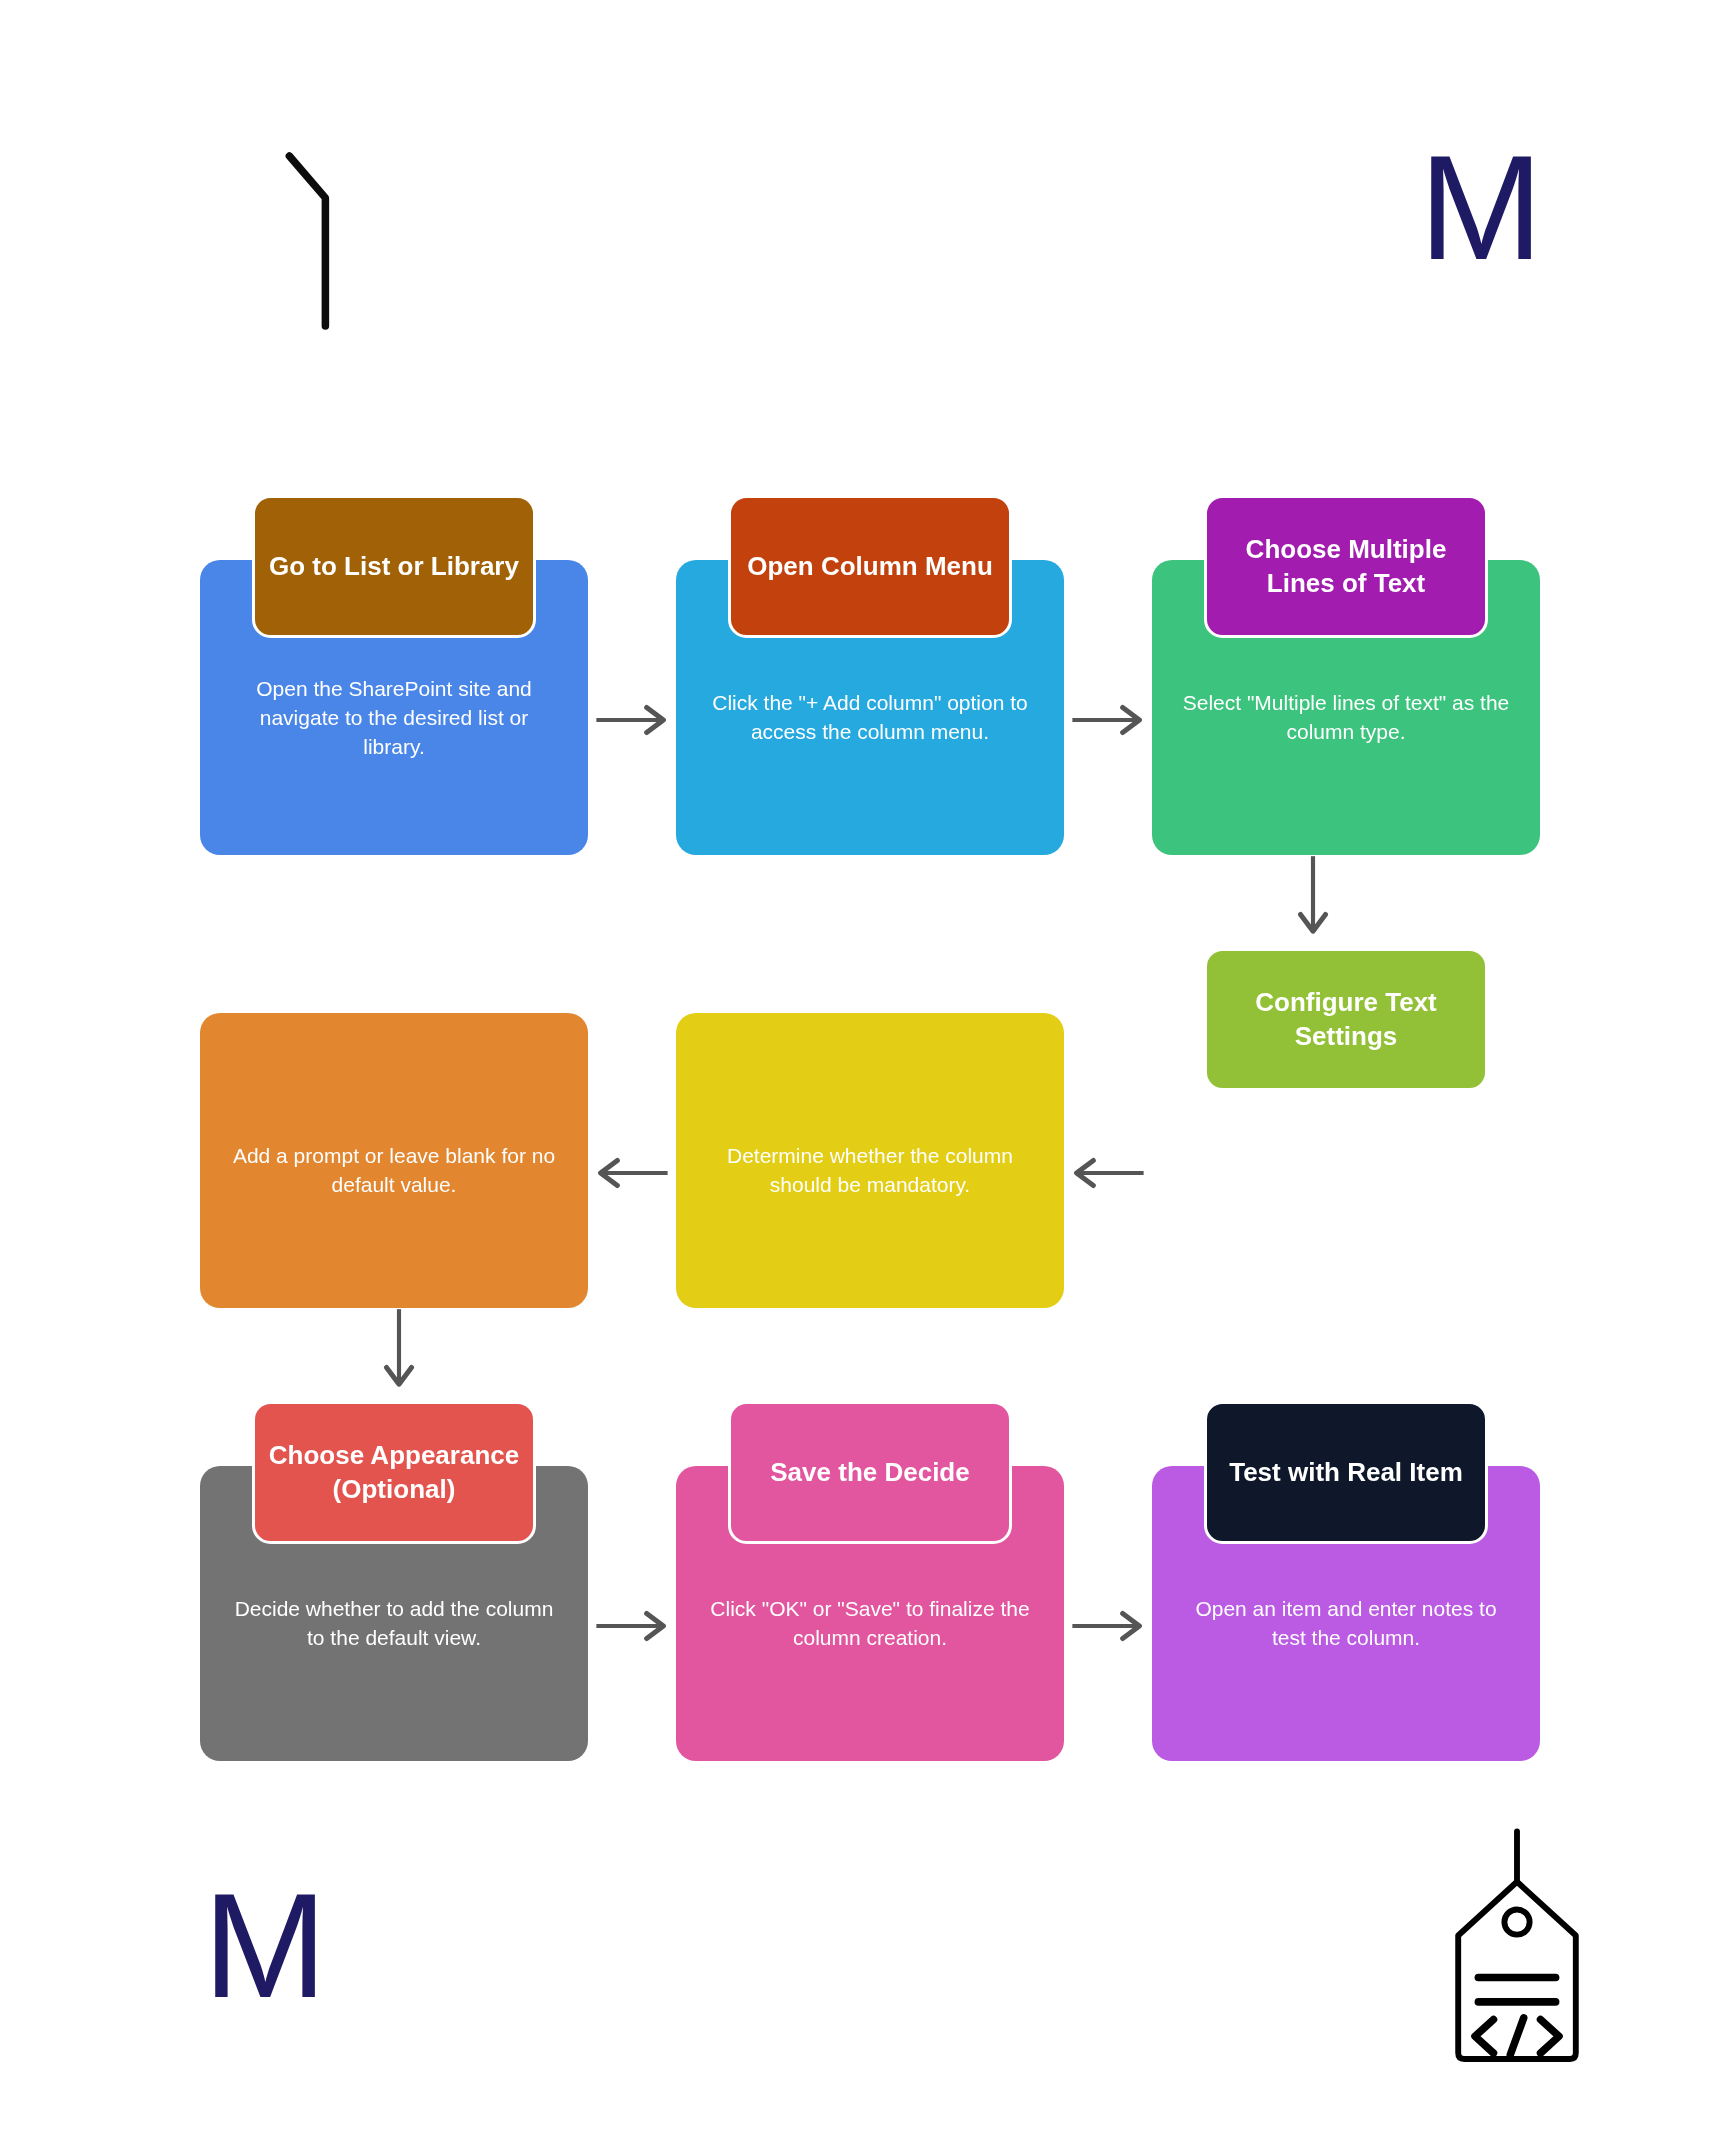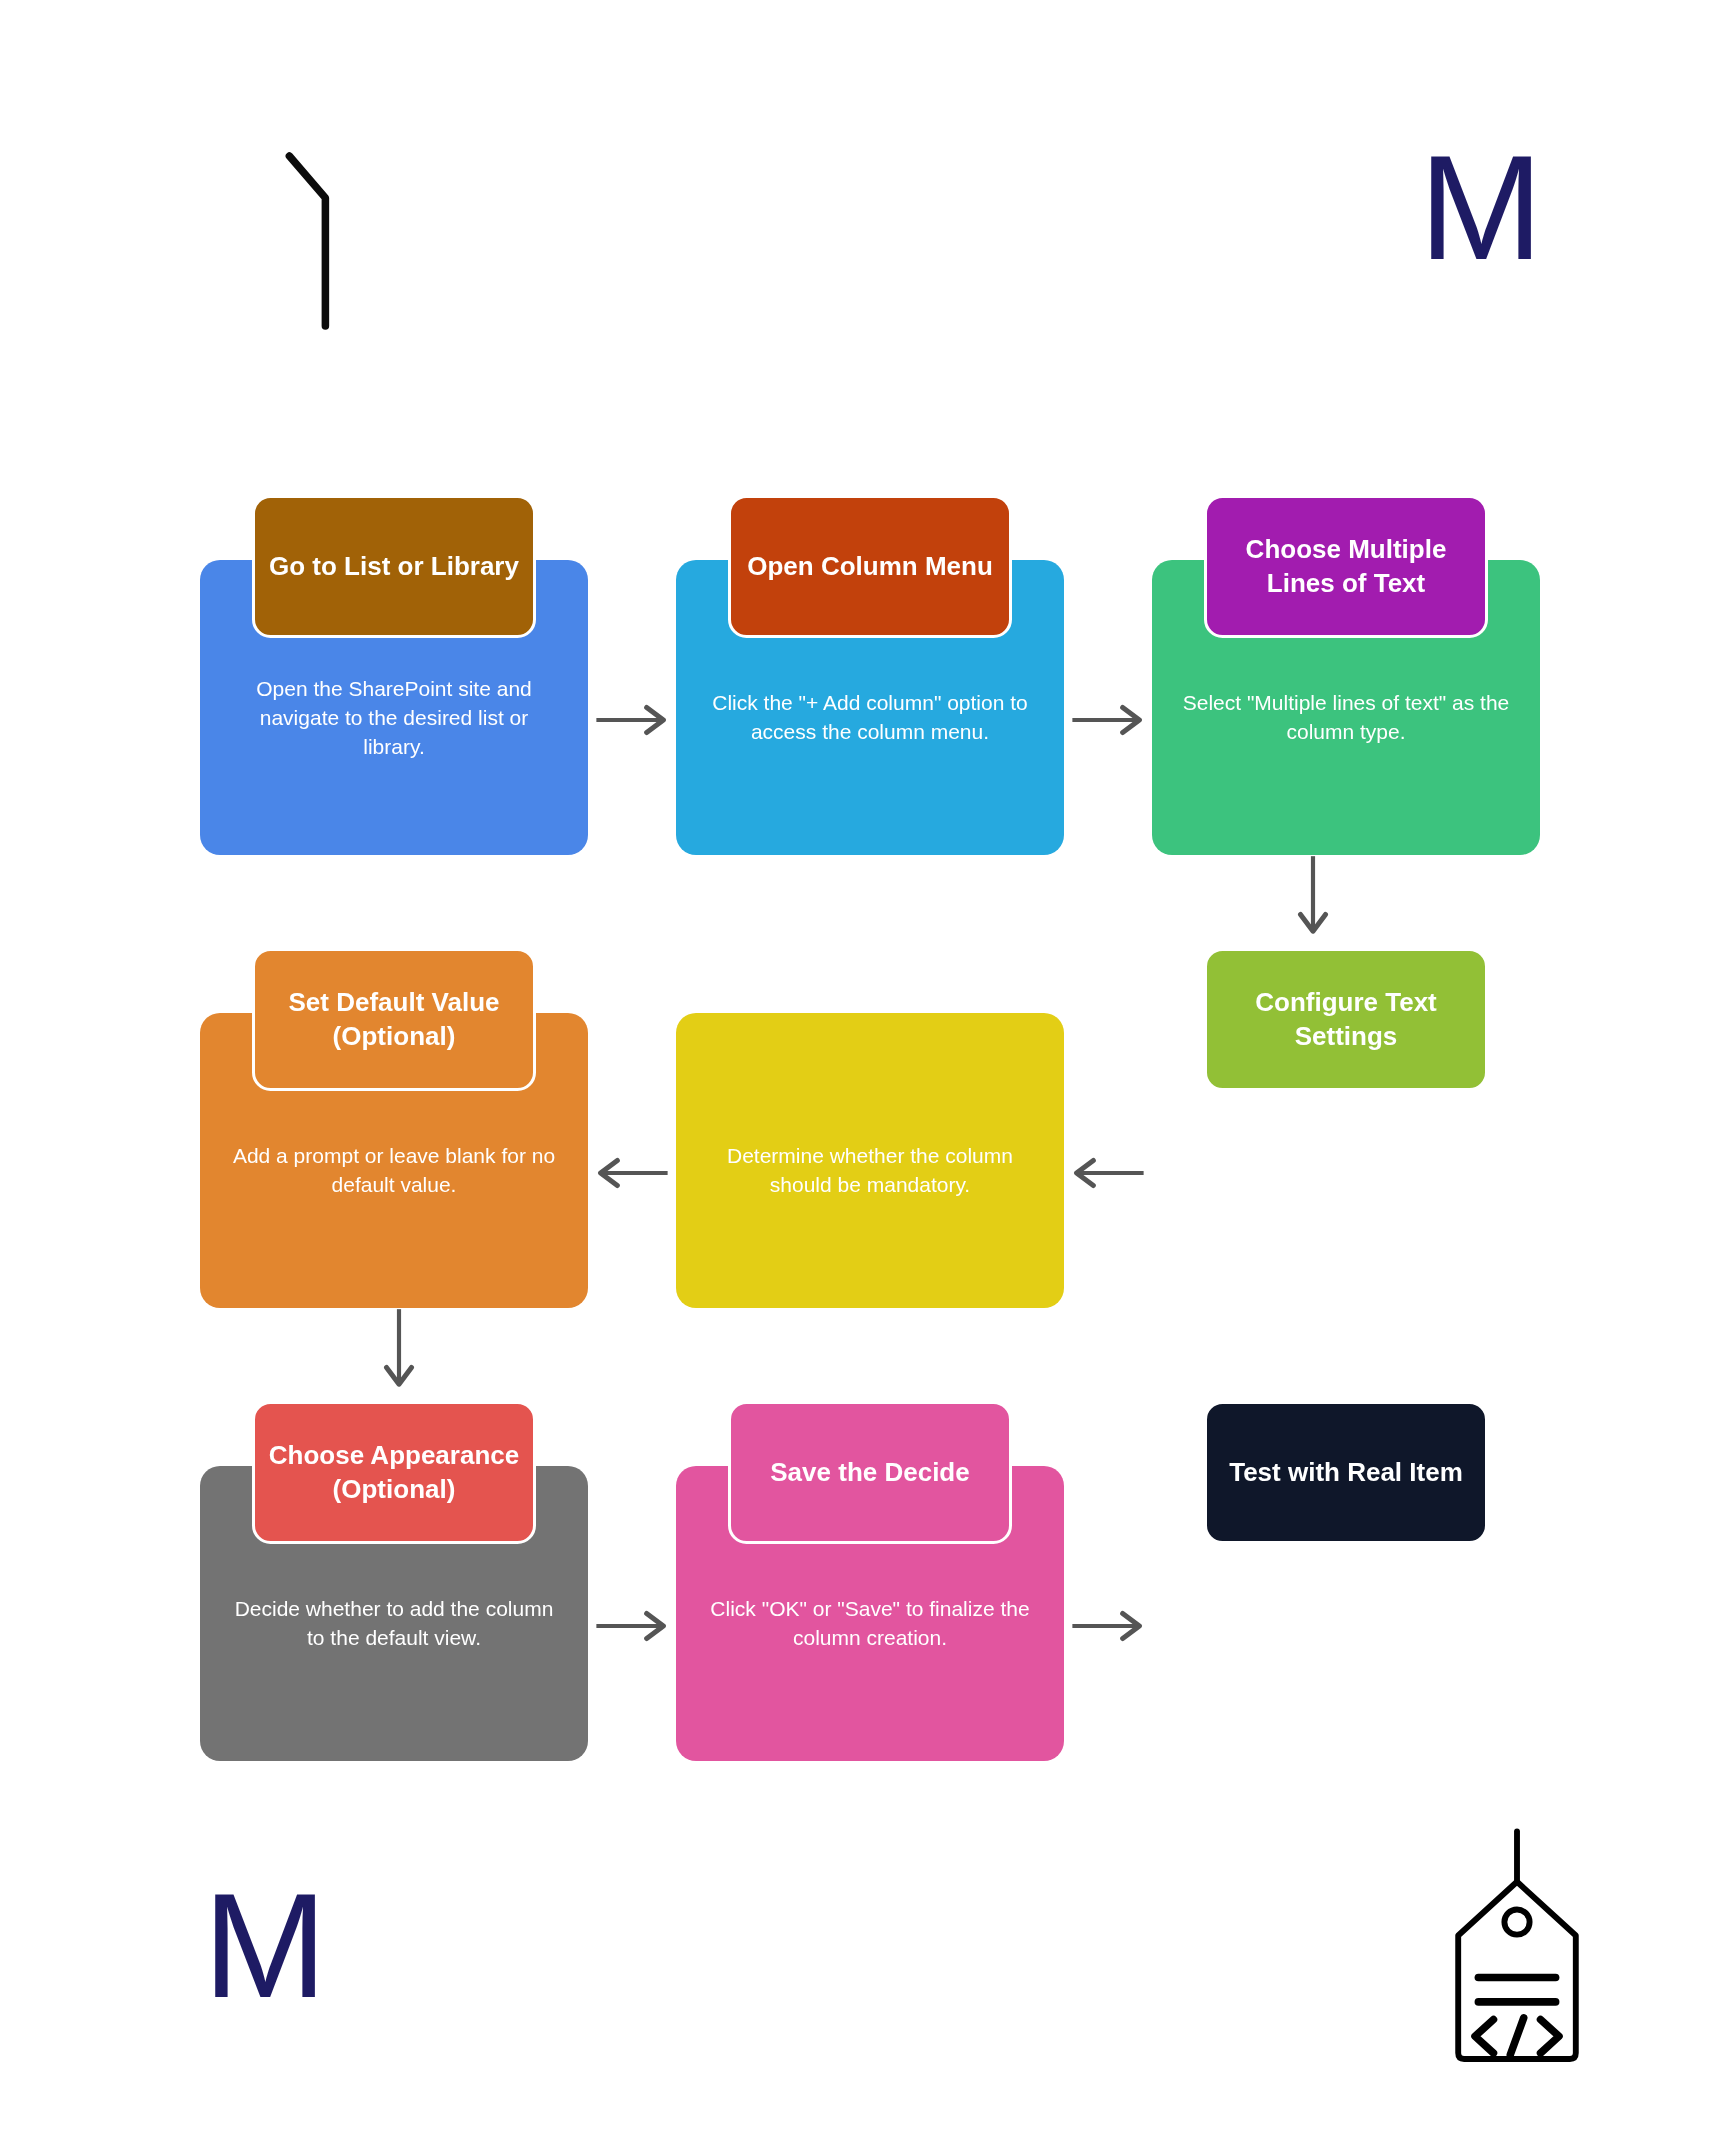--- a/index.html
+++ b/index.html
@@ -214,23 +214,20 @@
         <polyline points="15,76 30,96 45,76" fill="none" stroke="#555555" stroke-width="6" stroke-linecap="round" stroke-linejoin="round"></polyline>
       </svg>
     </div>
   </div>
 
   <div class="flow-row">
     <div class="step">
       <div class="body" style="background:#e2862f">
         <div class="body-text">Add a prompt or leave blank for no default value.</div>
       </div>
-      <div class="head" style="background:#e2862f">
-        <div class="head-title">Set Default Value (Optional)</div>
-      </div>
     </div>
 
     <div class="h-connector">
       <svg viewBox="0 0 105 40" aria-hidden="true">
         <line x1="19" y1="20" x2="95" y2="20" stroke="#555555" stroke-width="5"></line>
         <polyline points="35,5 15,20 35,35" fill="none" stroke="#555555" stroke-width="6" stroke-linecap="round" stroke-linejoin="round"></polyline>
       </svg>
     </div>
 
     <div class="step">
@@ -289,20 +286,23 @@
     </div>
 
     <div class="h-connector">
       <svg viewBox="0 0 105 40" aria-hidden="true">
         <line x1="10" y1="20" x2="86" y2="20" stroke="#555555" stroke-width="5"></line>
         <polyline points="70,5 90,20 70,35" fill="none" stroke="#555555" stroke-width="6" stroke-linecap="round" stroke-linejoin="round"></polyline>
       </svg>
     </div>
 
     <div class="step">
+      <div class="body" style="background:#bb5ae2">
+        <div class="body-text">Open an item and enter notes to test the column.</div>
+      </div>
       <div class="head" style="background:#0f172a">
         <div class="head-title">Test with Real Item</div>
       </div>
     </div>
   </div>
 
 </div>
 
 <div class="deco-m bottom-left">M</div>
 

